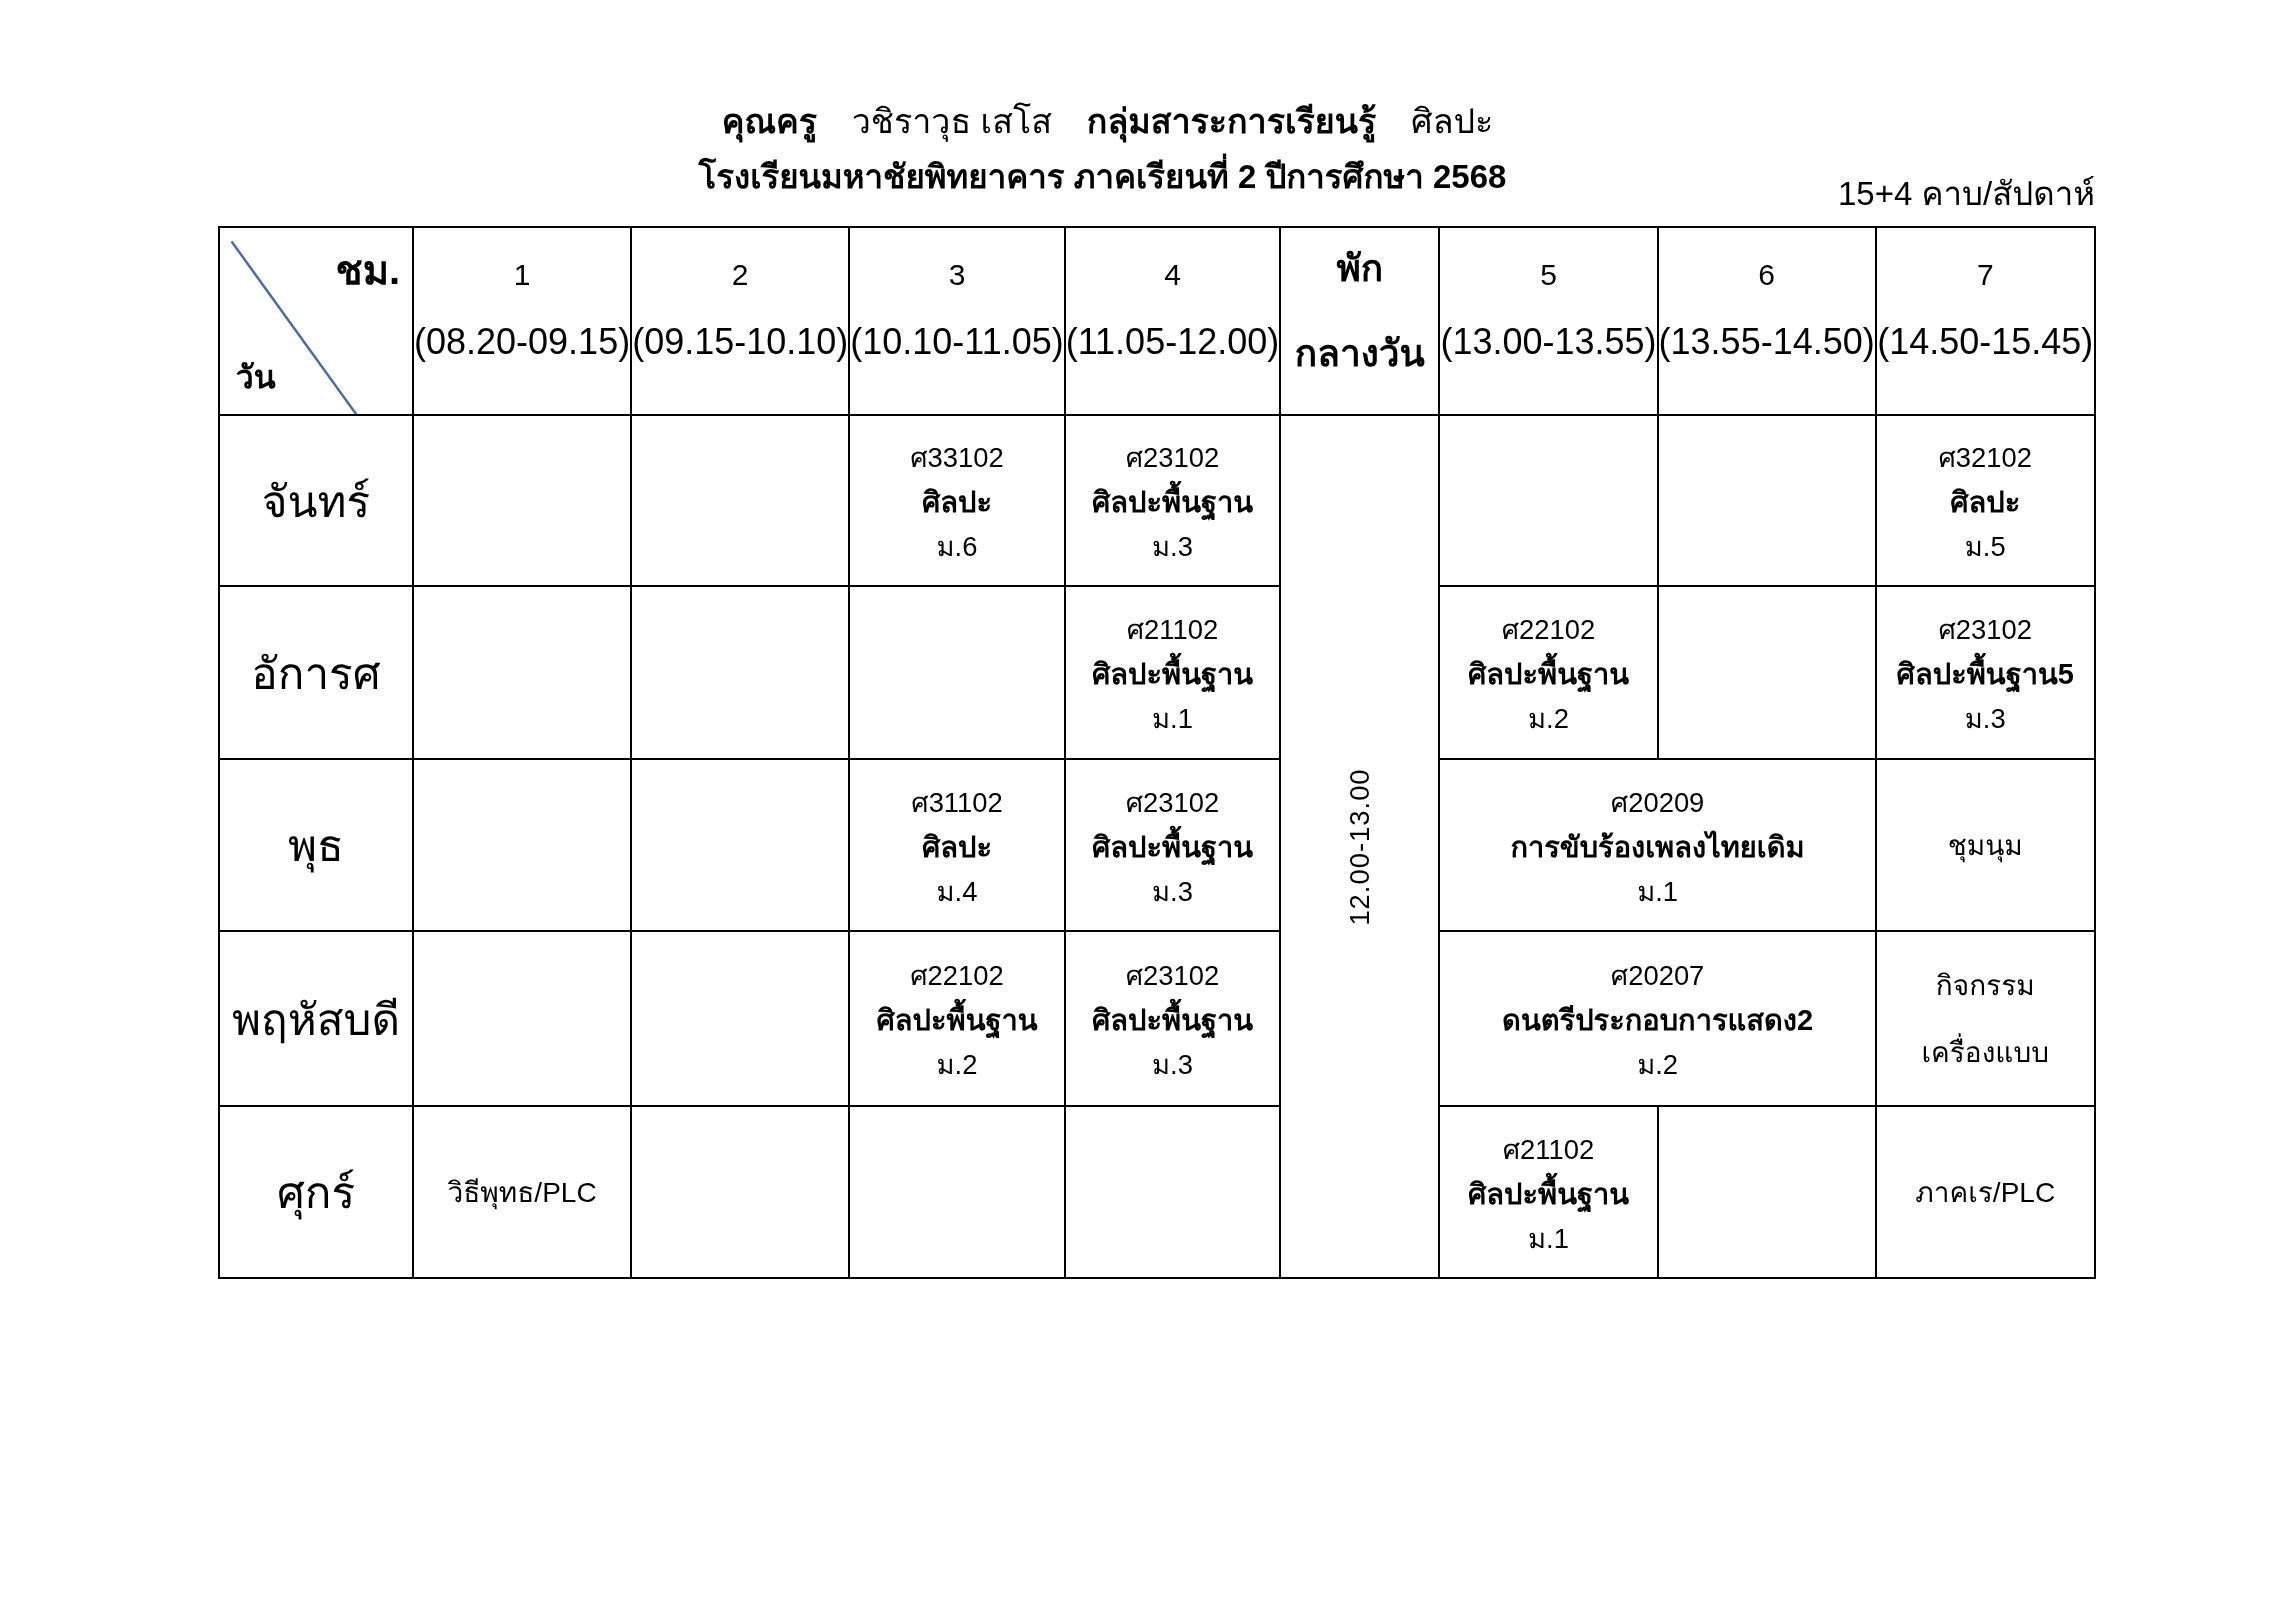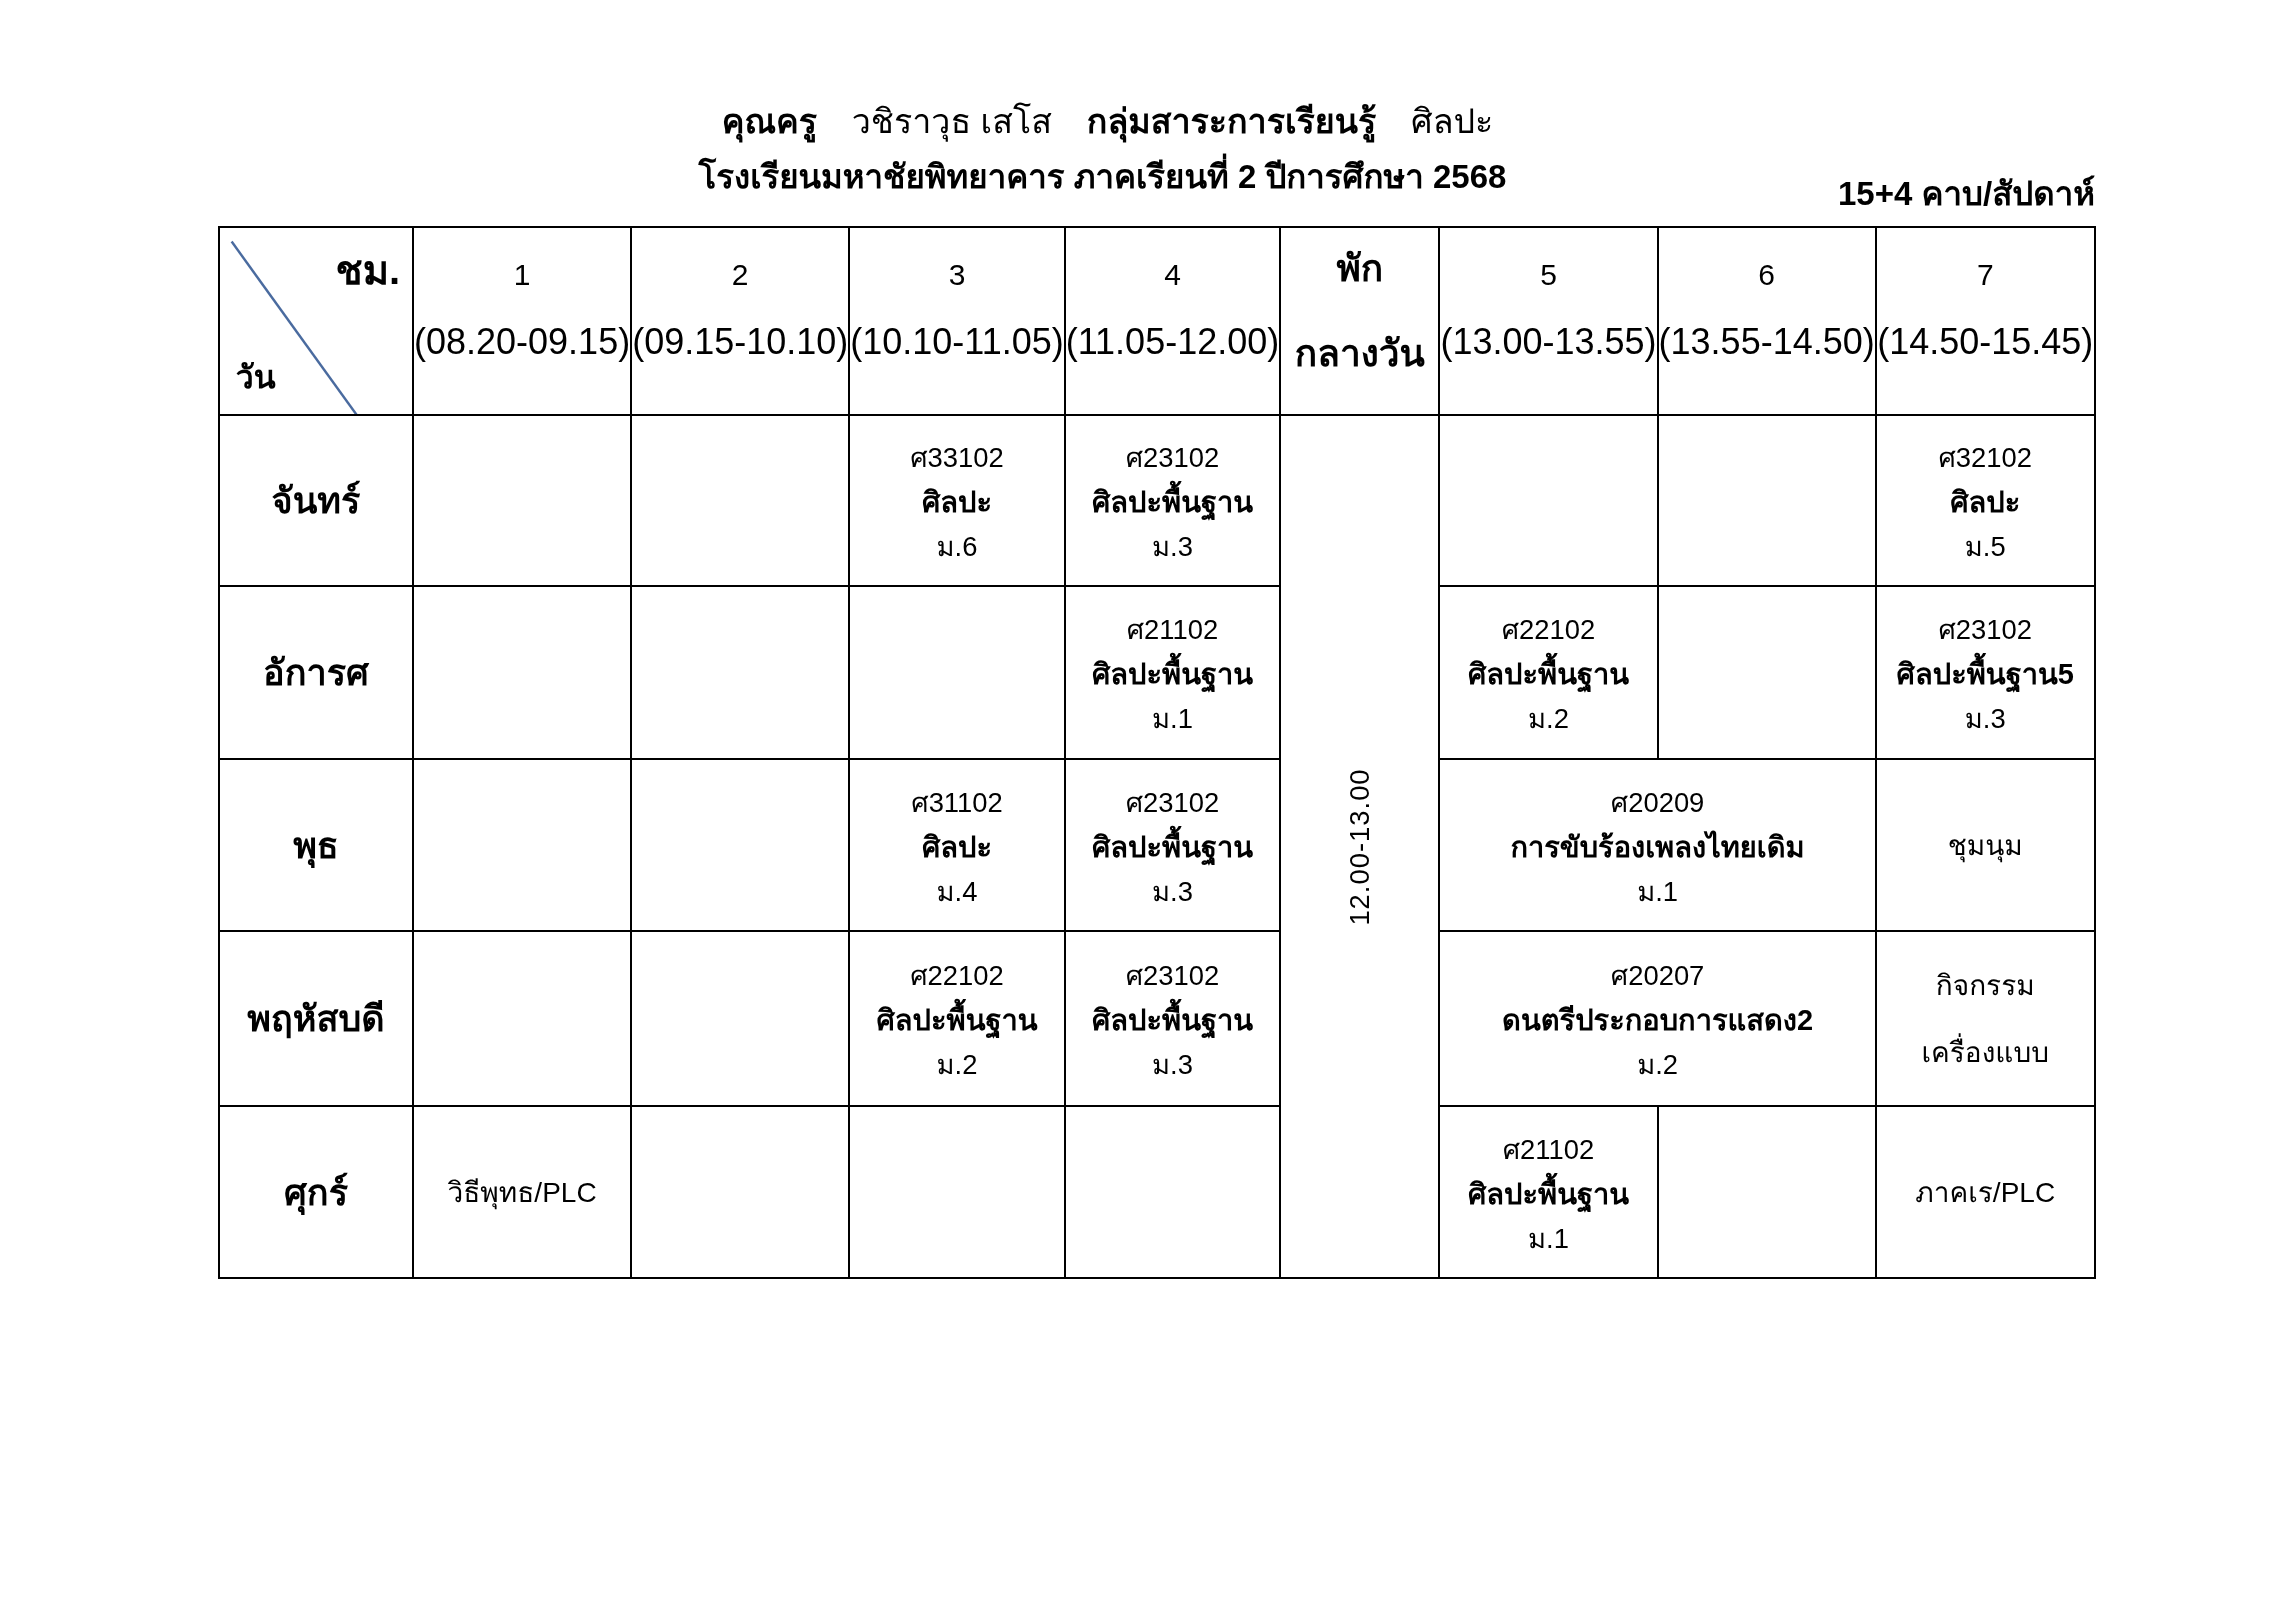--- a/index.html
+++ b/index.html
@@ -4,38 +4,38 @@
 <style>
   html,body{margin:0;padding:0;}
   body{
     width:2293px;height:1621px;position:relative;background:#ffffff;
     font-family:"Liberation Sans",sans-serif;color:#000;overflow:hidden;
   }
   .t1{position:absolute;top:94px;left:0;width:2215px;text-align:center;font-size:34px;white-space:nowrap;}
   .t1 .seg{margin:0 12.7px;}
   .bold{font-weight:700;}
   .t2{position:absolute;top:150px;left:0;width:2205px;text-align:center;font-size:33px;font-weight:700;white-space:nowrap;}
-  .load{position:absolute;top:167px;left:1838px;width:214px;text-align:left;font-size:33px;font-weight:700;white-space:nowrap;}
+  .load{position:absolute;top:167px;left:1838px;width:214px;text-align:left;font-size:33px;font-weight:400;white-space:nowrap;}
 
   table.tt{position:absolute;left:218px;top:226px;border-collapse:collapse;table-layout:fixed;
     border:2.9px solid #000;}
   table.tt td{border:2px solid #000;padding:0;text-align:center;vertical-align:middle;overflow:hidden;}
   td.bmed{border-right-width:3.9px;}
 
   
   td.corner{position:relative;}
   .corner .hm{position:absolute;top:9.8px;right:11.8px;font-size:40px;font-weight:700;}
   .corner .wan{position:absolute;bottom:11.8px;left:15.7px;font-size:32px;font-weight:700;}
   .corner svg{position:absolute;left:0;top:0;width:100%;height:100%;}
   .phead{display:flex;flex-direction:column;align-items:center;justify-content:center;gap:29px;padding-bottom:21.6px;box-sizing:border-box;height:100%;}
   .phead .pnum{font-size:30px;}
   .phead .ptime{font-size:36px;white-space:nowrap;}
   .lunchhead{display:flex;flex-direction:column;align-items:center;justify-content:center;gap:25.5px;padding-bottom:21.6px;box-sizing:border-box;height:100%;font-weight:700;font-size:37px;}
 
-  td.daycell{font-size:36px;font-weight:700;}
+  td.daycell{font-size:44px;font-weight:400;}
 
   .lesson{display:flex;flex-direction:column;align-items:center;justify-content:space-between;
     height:100%;box-sizing:border-box;padding:15.7px 2px 11.8px;}
   .lesson .code{font-size:27.4px;}
   .lesson .subj{font-size:29px;font-weight:700;white-space:nowrap;}
   .lesson .lvl{font-size:27.4px;}
 
   .single{font-size:28px;}
   .twolines{display:flex;flex-direction:column;align-items:center;justify-content:center;gap:23.5px;height:100%;font-size:28px;}
 

